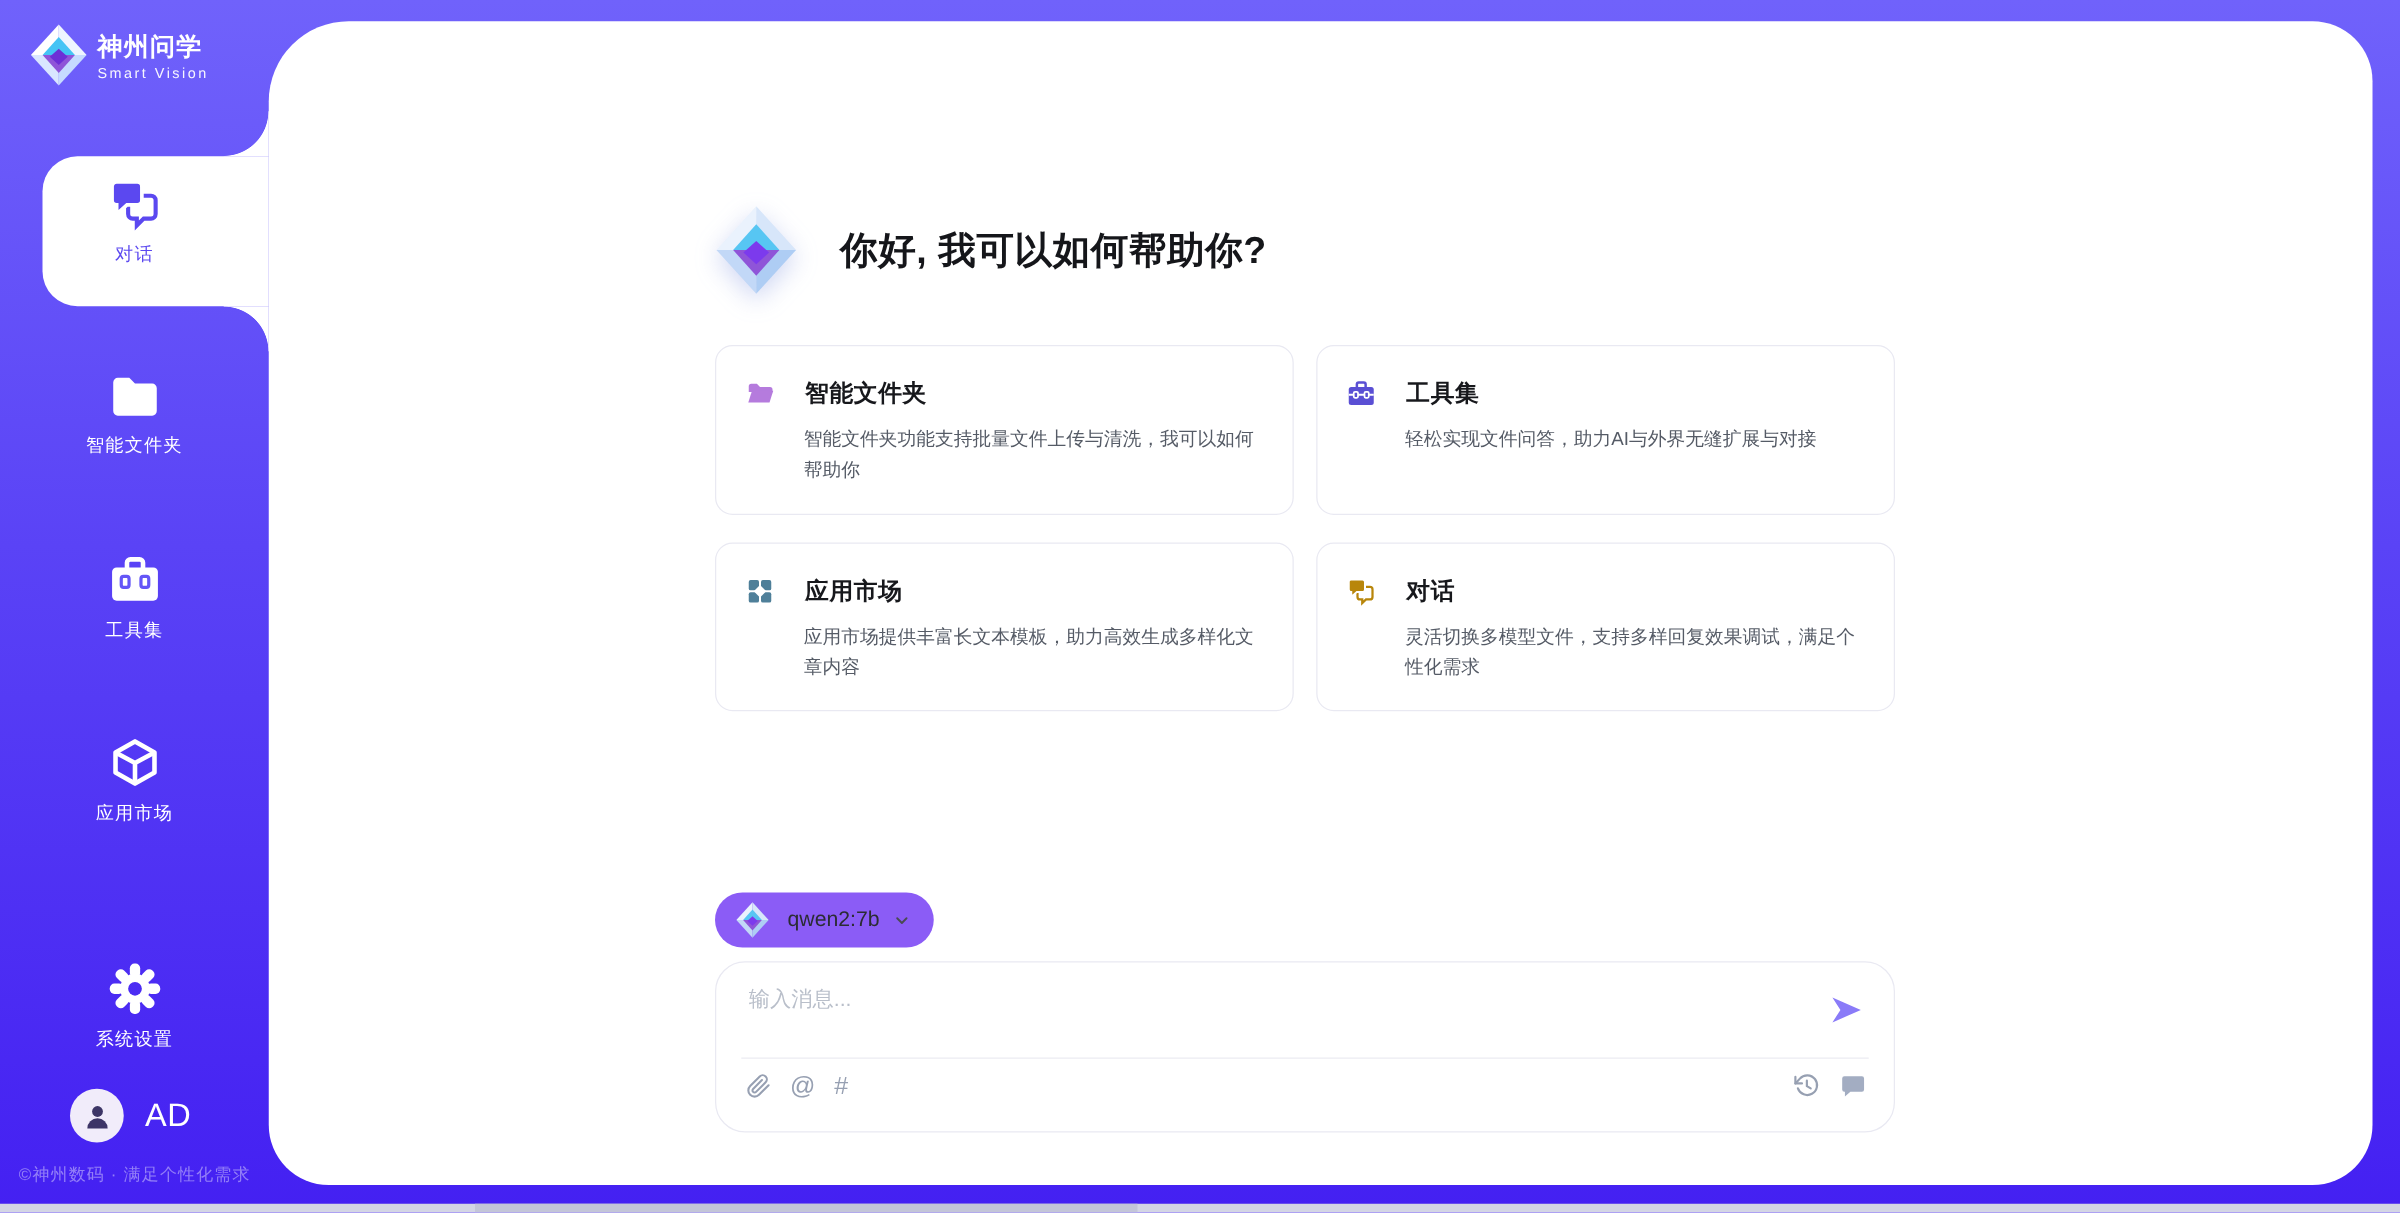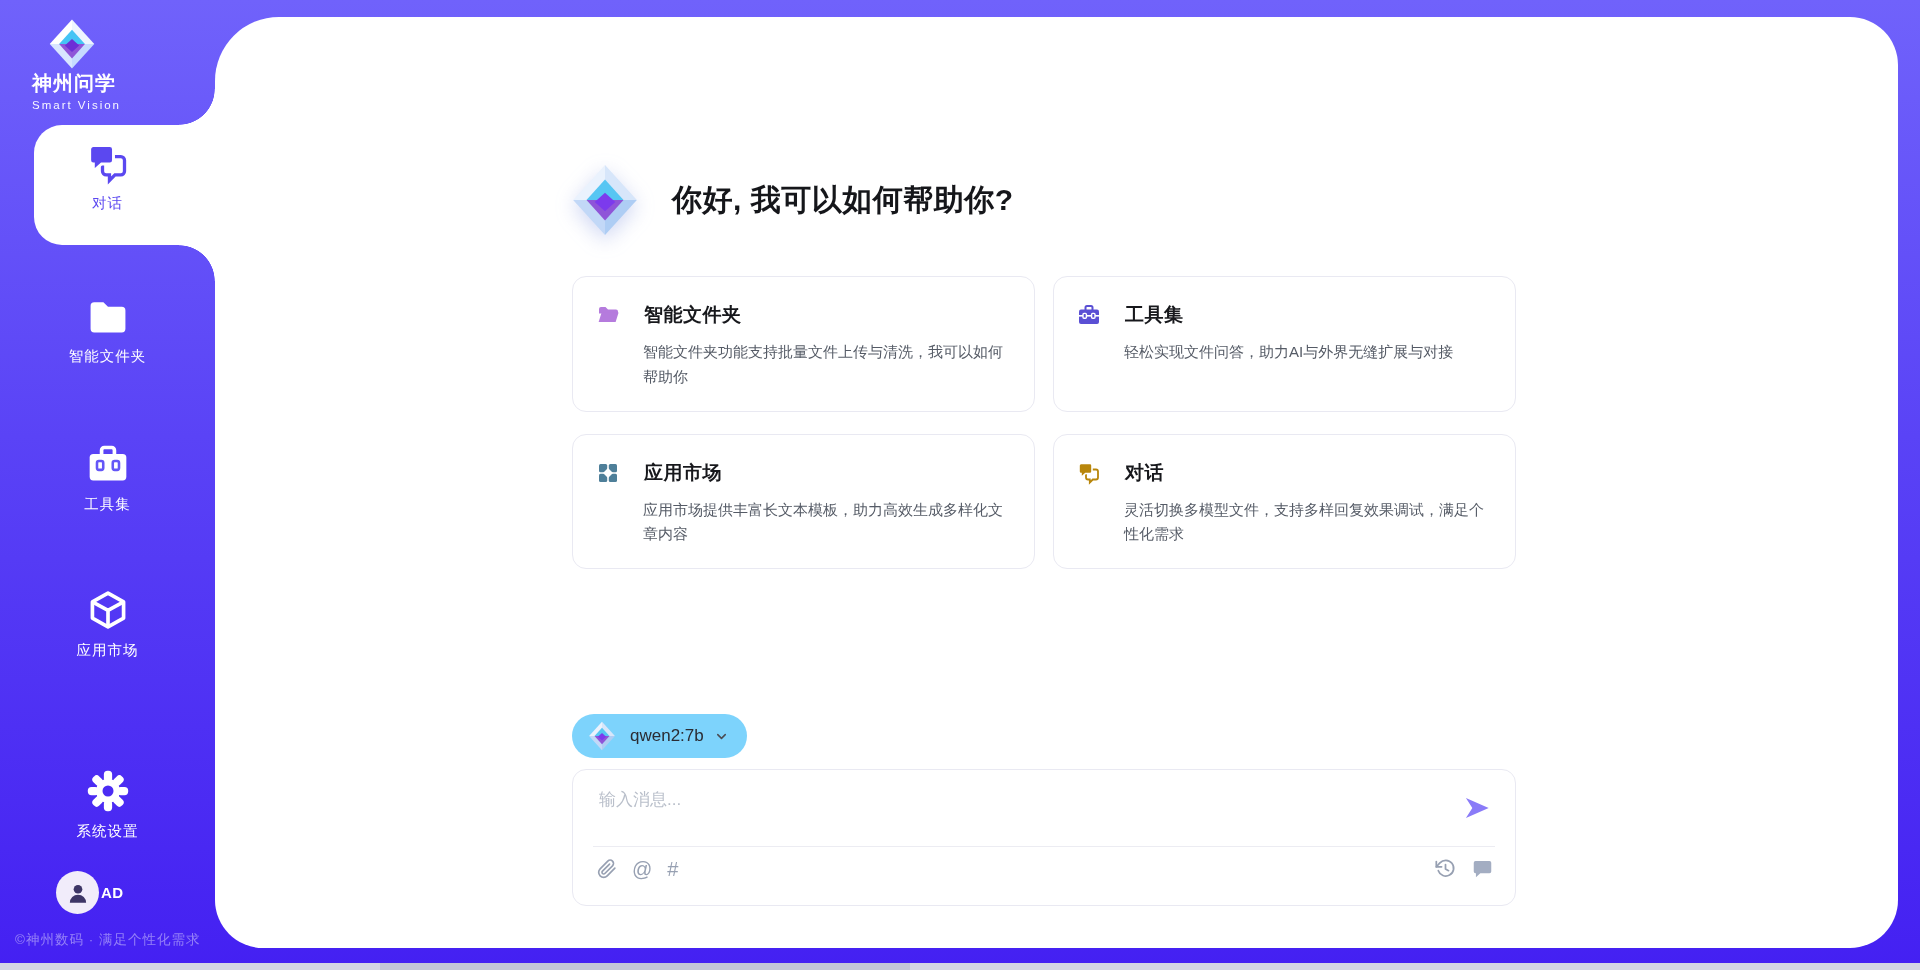--- a/index.html
+++ b/index.html
@@ -30,64 +30,64 @@
   
   .cards{position:absolute;top:259px;left:0;width:944px;display:grid;grid-template-columns:463px 463px;gap:22px 18px;}
   .card{background:#fff;border:1px solid var(--card-border);border-radius:14px;padding:25px 24px 21px 23px;min-height:128px;cursor:pointer;}
   .card-head{display:flex;align-items:center;}
   .card-head .cicon{width:24px;height:24px;flex:0 0 auto;}
   .card-head .ctitle{font-size:19px;font-weight:700;color:#17181c;margin-left:24px;letter-spacing:.5px;}
   .card-desc{margin:12px 0 0 47px;max-width:372px;font-size:15px;line-height:1.65;color:var(--desc);}
   
   .model-pill{
     position:absolute;top:697px;left:0;height:44px;display:inline-flex;align-items:center;
-    background:#7dd3fc;border:none;border-radius:22px;padding:0 18px 0 16px;cursor:pointer;
+    background:#8b5cf6;border:none;border-radius:22px;padding:0 18px 0 16px;cursor:pointer;
   }
   .model-pill .logo{width:28px;height:30px;}
   .model-pill .model-name{font-size:17px;color:#2b2c33;margin:0 10px 0 14px;font-family:inherit;}
   .composer{
     position:absolute;top:752px;left:0;width:944px;height:137px;background:#fff;
-    border:1px solid var(--card-border);border-radius:14px;
+    border:1px solid var(--card-border);border-radius:24px;
   }
   .composer textarea{
     position:absolute;left:26px;top:18px;width:830px;height:48px;border:none;outline:none;resize:none;
     font-size:17px;color:#30323a;font-family:inherit;background:transparent;
   }
   .composer textarea::placeholder{color:#b9bfca;}
   .send-btn{position:absolute;right:24px;top:24px;width:28px;height:28px;border:none;background:transparent;cursor:pointer;padding:0;}
   .composer .divider{position:absolute;left:20px;right:20px;top:76px;height:1px;background:#ececf2;}
   .tools-left{position:absolute;left:24px;top:88px;display:flex;align-items:center;gap:15px;color:var(--muted);}
   .tools-left .tool-btn{border:none;background:transparent;cursor:pointer;padding:0;color:var(--muted);
     font-size:20px;font-family:inherit;line-height:1;display:flex;align-items:center;}
   .tools-right{position:absolute;right:22px;top:88px;display:flex;align-items:center;gap:16px;}
   .tools-right .tool-btn{border:none;background:transparent;cursor:pointer;padding:0;display:flex;align-items:center;}
   
   .sidebar{position:absolute;left:0;top:0;width:215px;height:970px;}
-  .brand{position:absolute;left:24px;top:18px;display:flex;align-items:center;cursor:default;flex-direction:column;}
+  .brand{position:absolute;left:24px;top:18px;display:flex;align-items:center;cursor:default;}
   .brand .logo{width:46px;height:52px;}
   .brand-text{margin-left:8px;color:#fff;}
   .brand-name{font-size:20px;font-weight:700;letter-spacing:1px;}
   .brand-sub{font-size:11.5px;letter-spacing:2px;margin-top:2px;opacity:.95;}
   .nav-item{position:absolute;left:0;width:215px;display:flex;flex-direction:column;align-items:center;cursor:pointer;}
   .nav-item .nav-icon{width:44px;height:44px;position:relative;z-index:2;color:#fff;}
   .nav-item .nav-label{position:relative;z-index:2;margin-top:9px;font-size:14.5px;color:#fff;letter-spacing:1px;}
   .nav-item.active .nav-icon,.nav-item.active .nav-label{color:var(--accent);}
   .nav-item.active .nav-label{color:var(--accent);}
   .blob{position:absolute;left:34px;right:0;top:-16px;height:120px;background:#fff;border-radius:28px 0 0 28px;z-index:1;}
   .fillet{position:absolute;right:0;width:36px;height:36px;z-index:1;}
   .fillet.f-top{top:-52px;background:radial-gradient(circle 36px at 0 0,rgba(0,0,0,0) 35.4px,#fff 36px);}
   .fillet.f-bot{top:104px;background:radial-gradient(circle 36px at 0 100%,rgba(0,0,0,0) 35.4px,#fff 36px);}
   .item-chat{top:141px;}
   .item-folder{top:294px;}
   .item-tools{top:442px;}
   .item-market{top:588px;}
   .item-settings{top:769px;}
   .user-row{position:absolute;left:56px;top:871px;display:flex;align-items:center;cursor:pointer;}
   .avatar{width:43px;height:43px;border-radius:50%;background:#f1ecfa;display:flex;align-items:center;justify-content:center;}
-  .user-name{color:#fff;font-size:15px;margin-left:2px;letter-spacing:.5px;font-weight:bold;}
+  .user-name{color:#fff;font-size:26px;margin-left:17px;letter-spacing:.5px;}
   .copyright{position:absolute;left:15px;top:931px;font-size:13.5px;color:rgba(255,255,255,.42);letter-spacing:1px;cursor:default;}
   
   .hscrollbar{position:absolute;left:0;bottom:0;width:1920px;height:7px;background:#d3d5e4;}
   .hscrollbar .thumb{position:absolute;left:380px;width:530px;height:7px;background:#c3c5d8;}
   svg{display:block;}
 </style>
 </head>
 <body>
 
 <div class="main-panel">

